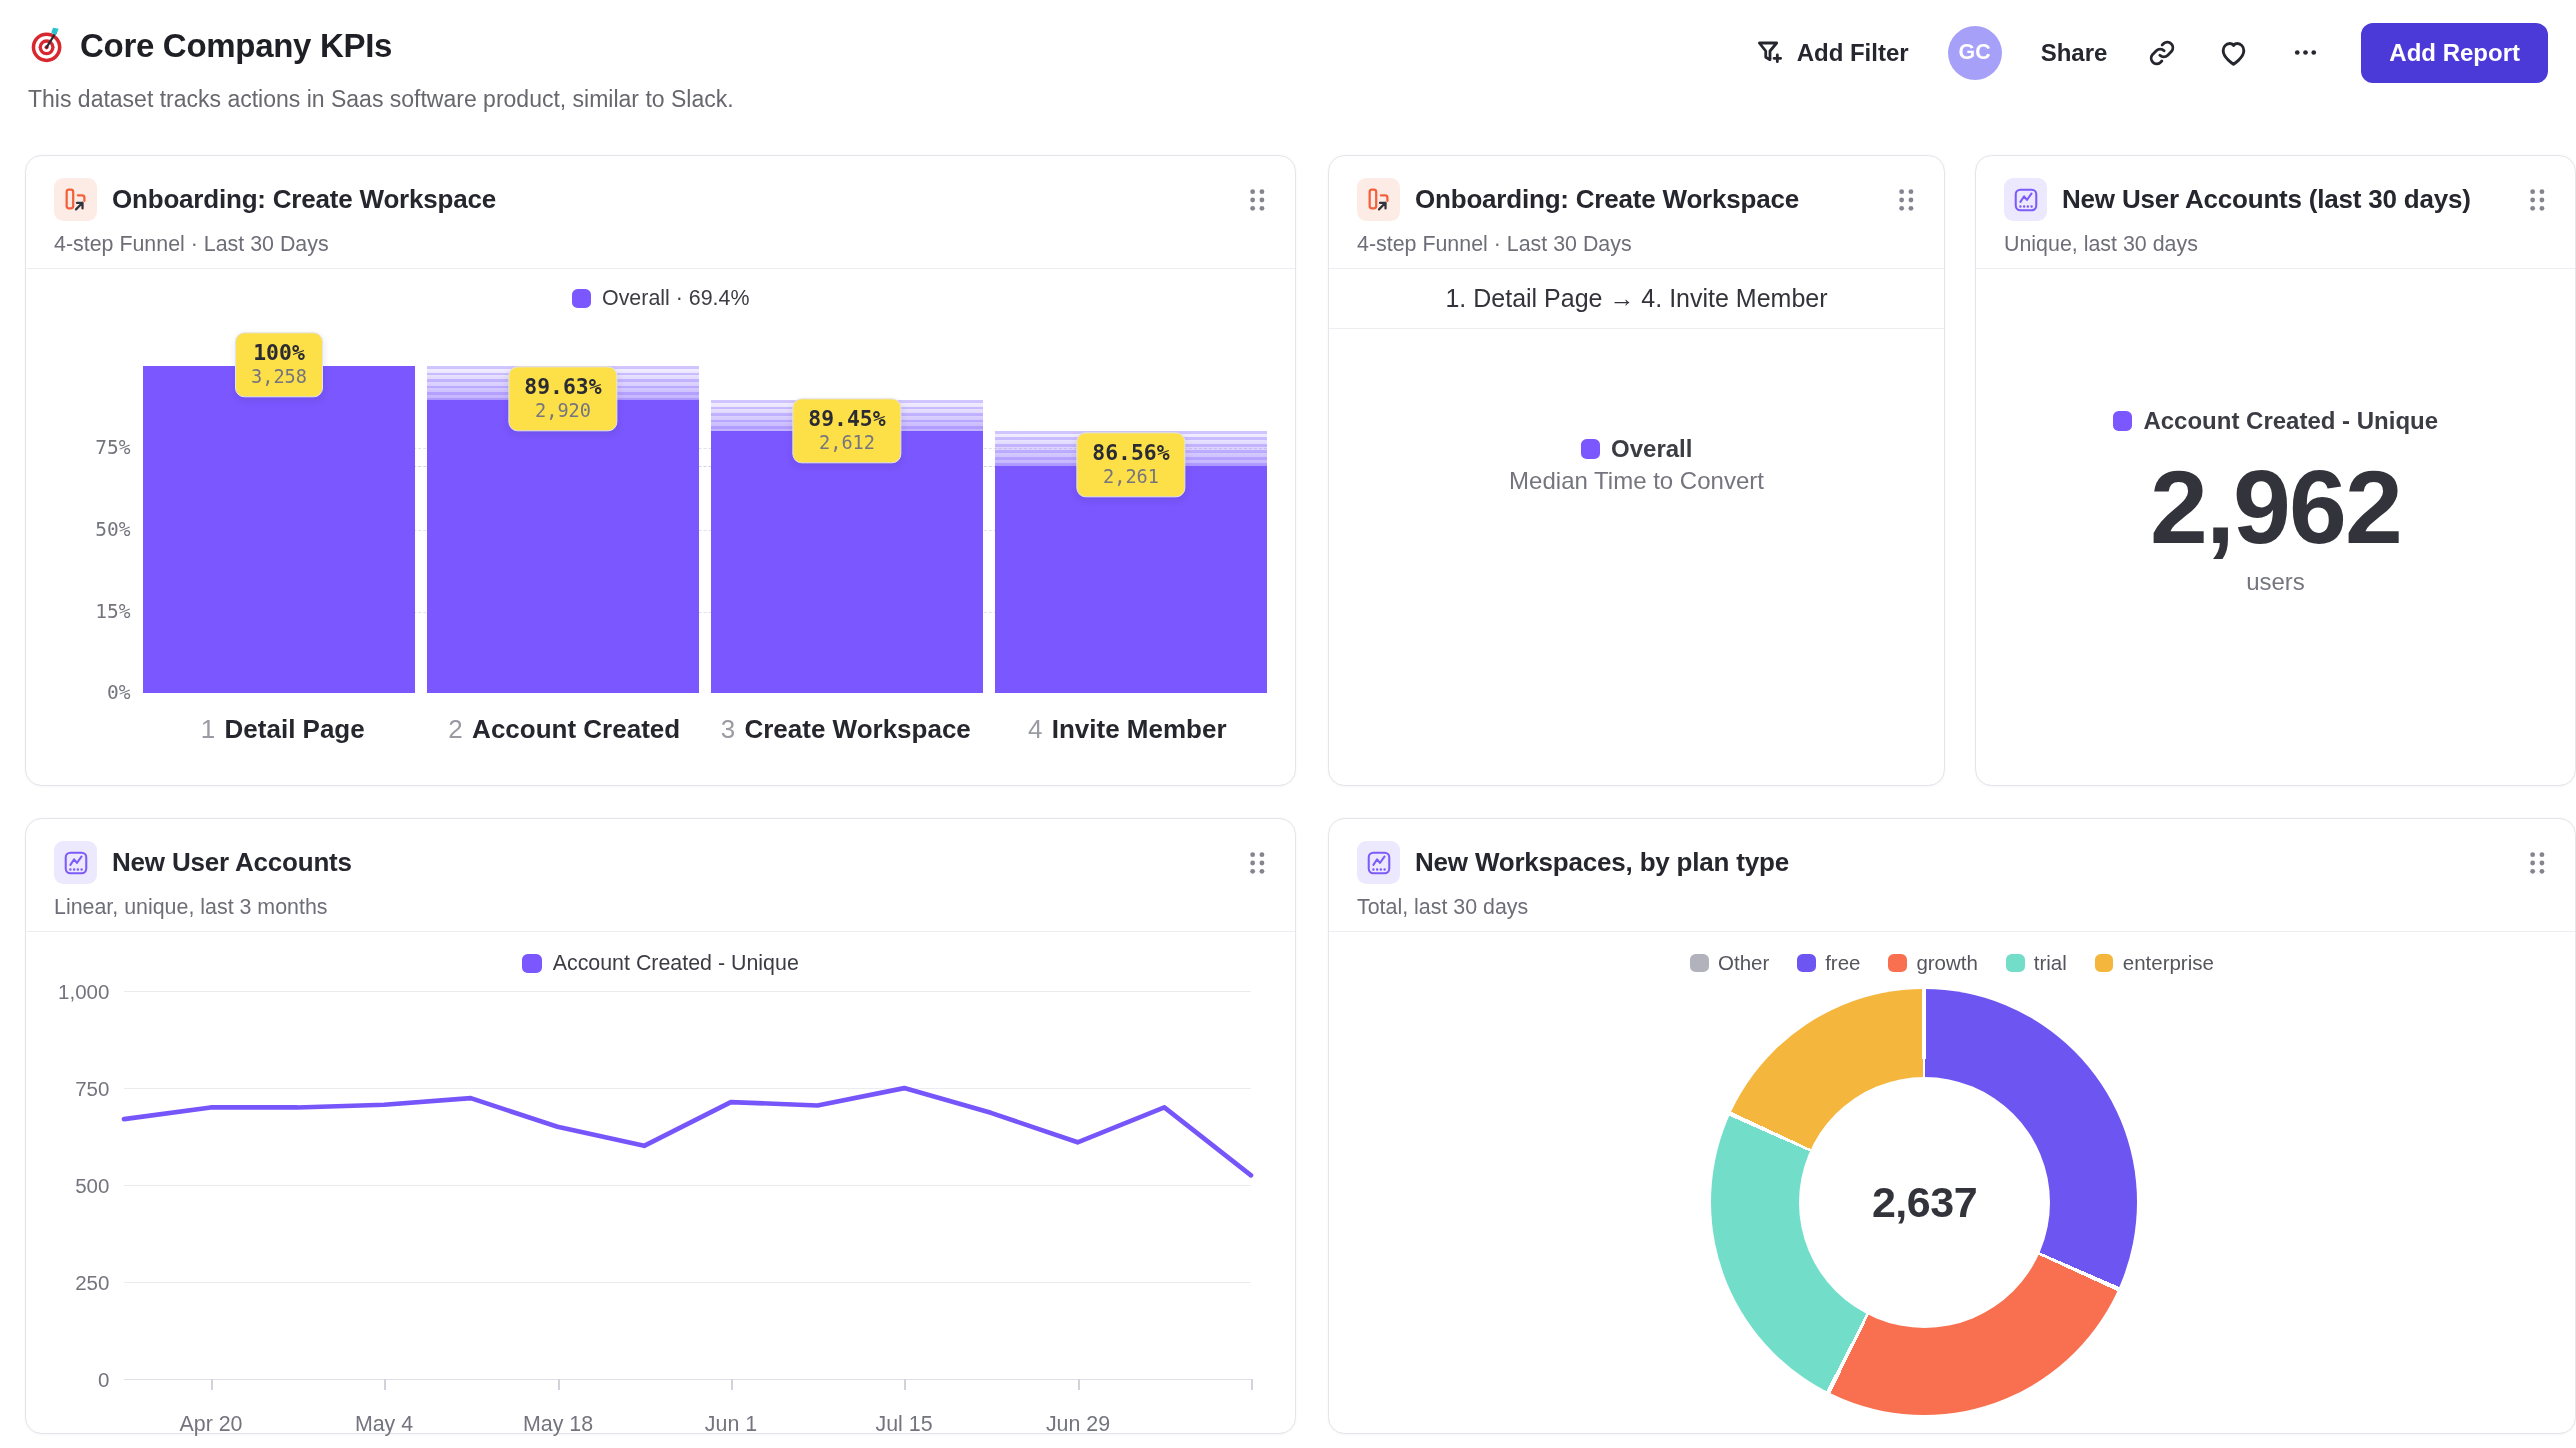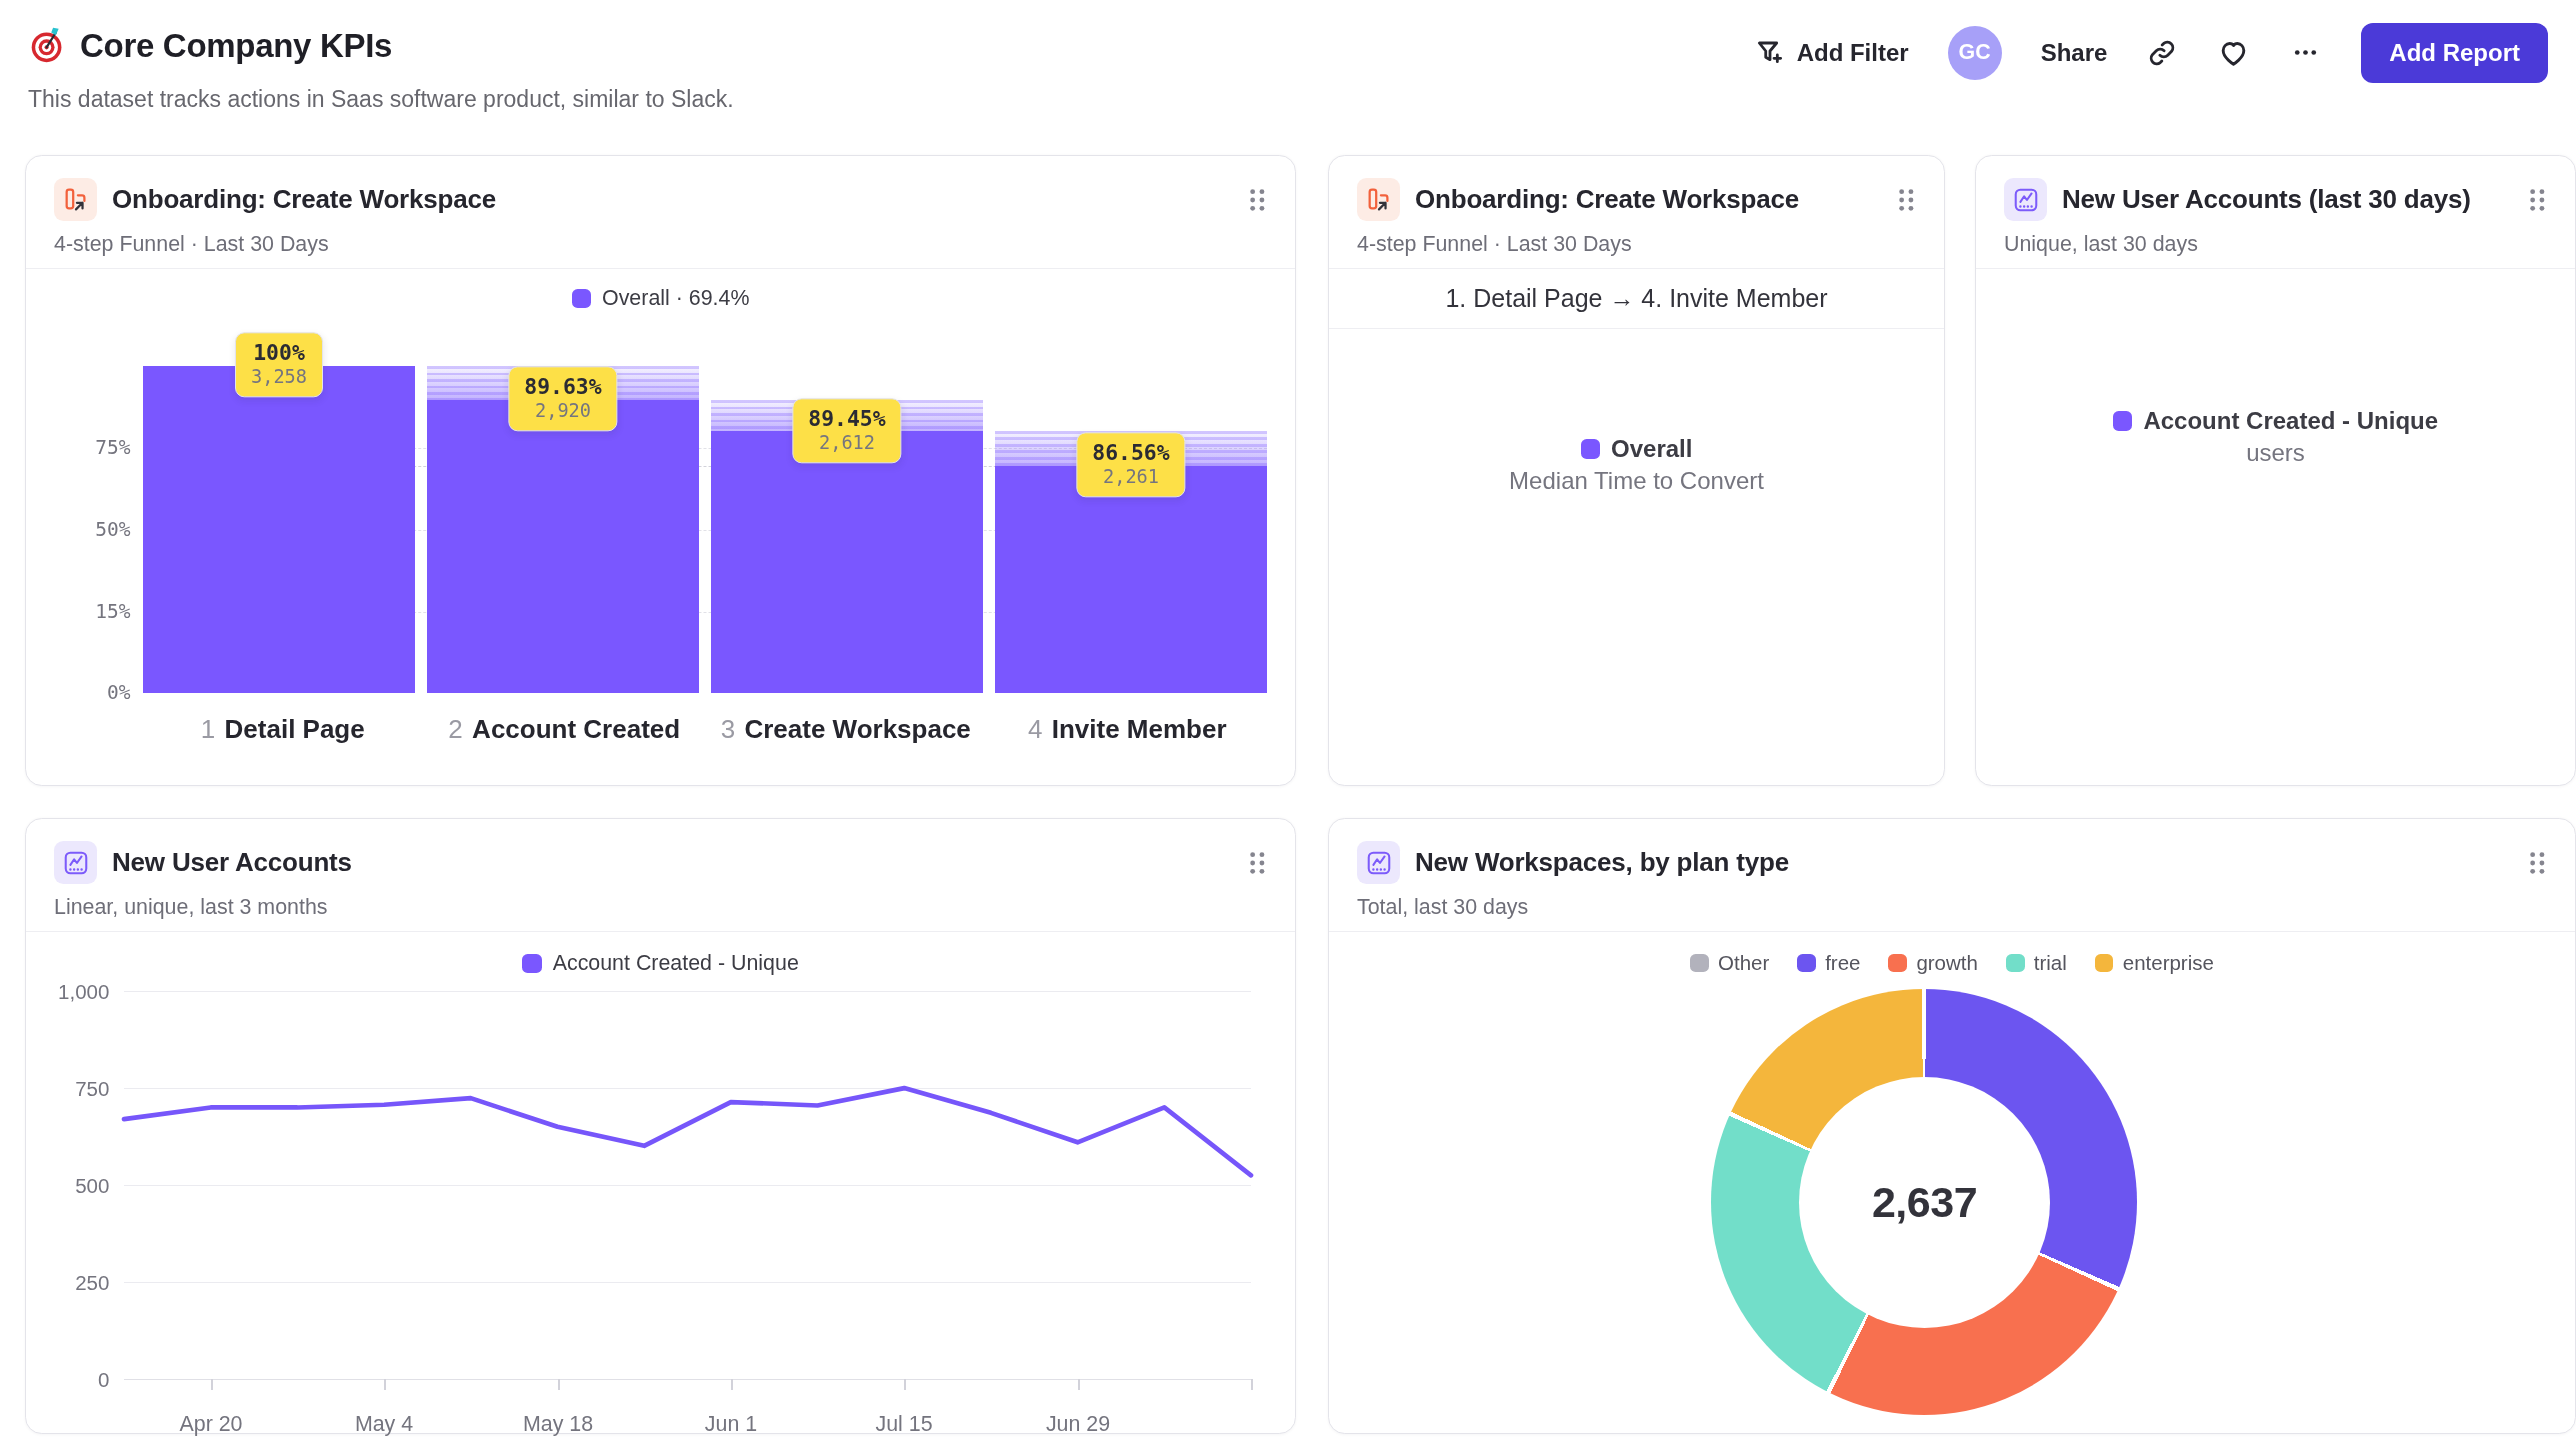--- a/index.html
+++ b/index.html
@@ -284,20 +284,21 @@
         </span>
       </div>
       <div class="card-sub">Unique, last 30 days</div>
     </div>
 
     <div class="big-wrap" style="top:251px;">
       <div class="legend-row">
         <span class="legend-marker"></span>
         <span style="font-weight:700; font-size:24px;">Account Created - Unique</span>
       </div>
+      <div class="big-number" style="margin-top:15px;">2,962</div>
       <div class="big-caption">users</div>
     </div>
   </section>
 
   <section class="card" id="card-users-trend">
     <div class="card-head">
       <div class="card-title-row">
         <span class="report-icon purple">
           <svg width="28" height="28" viewBox="0 0 30 30" fill="none">
             <rect x="4" y="4" width="22" height="22" rx="5" stroke="#7c5bfa" stroke-width="2.2"></rect>

